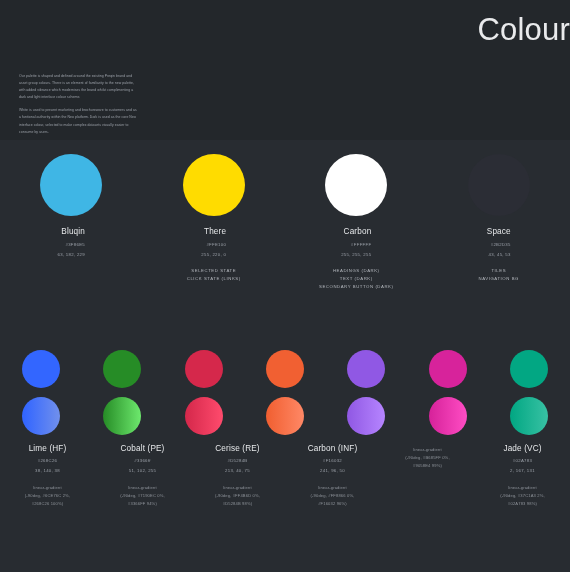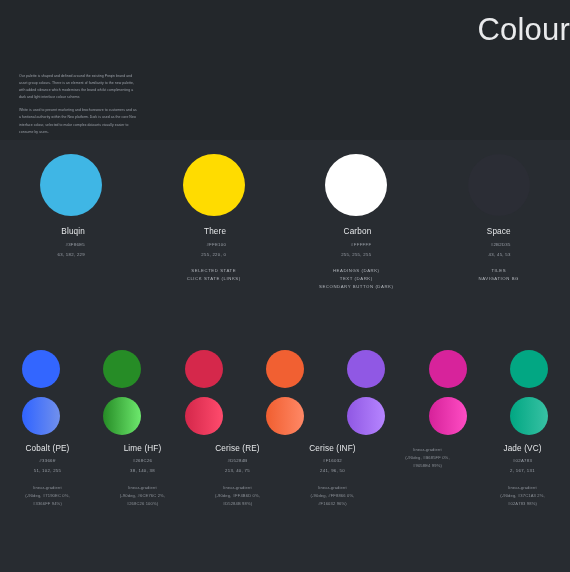--- a/index.html
+++ b/index.html
@@ -218,57 +218,57 @@
       <div class="swatch">
         <div class="disc disc-ext" style="background: linear-gradient(-90deg, rgb(255, 77, 196) 0%, rgb(215, 35, 155) 97%);"></div>
       </div>
       <div class="swatch">
         <div class="disc disc-ext" style="background: linear-gradient(-90deg, rgb(55, 193, 163) 2%, rgb(2, 167, 131) 98%);"></div>
       </div>
     </div>
   <div class="row" id="ext-label-row">
       <div class="swatch">
         <div class="ext-meta">
+          <div class="sw-name">Lime (HF)</div>
+          <div class="sw-hex">#268C26</div>
+          <div class="sw-rgb">38, 140, 38</div>
+        </div>
+        <div class="sw-grad ext-grad-wrap">
+          <div>linear-gradient</div>
+          <div>(-90deg, #6CE76C 2%,</div>
+          <div>#268C26 100%)</div>
+        </div>
+      </div>
+      <div class="swatch">
+        <div class="ext-meta">
           <div class="sw-name">Cobalt (PE)</div>
           <div class="sw-hex">#3366ff</div>
           <div class="sw-rgb">51, 102, 255</div>
         </div>
         <div class="sw-grad ext-grad-wrap">
           <div>linear-gradient</div>
           <div>(-90deg, #7190EC 0%,</div>
           <div>#3366FF 94%)</div>
         </div>
       </div>
       <div class="swatch">
         <div class="ext-meta">
-          <div class="sw-name">Lime (HF)</div>
-          <div class="sw-hex">#268C26</div>
-          <div class="sw-rgb">38, 140, 38</div>
-        </div>
-        <div class="sw-grad ext-grad-wrap">
-          <div>linear-gradient</div>
-          <div>(-90deg, #6CE76C 2%,</div>
-          <div>#268C26 100%)</div>
-        </div>
-      </div>
-      <div class="swatch">
-        <div class="ext-meta">
           <div class="sw-name">Cerise (RE)</div>
           <div class="sw-hex">#D5284B</div>
           <div class="sw-rgb">213, 40, 75</div>
         </div>
         <div class="sw-grad ext-grad-wrap">
           <div>linear-gradient</div>
           <div>(-90deg, #FF4B6D 0%,</div>
           <div>#D5284B 98%)</div>
         </div>
       </div>
       <div class="swatch">
         <div class="ext-meta">
-          <div class="sw-name">Cerise (INF)</div>
+          <div class="sw-name">Carbon (INF)</div>
           <div class="sw-hex">#F16032</div>
           <div class="sw-rgb">241, 96, 50</div>
         </div>
         <div class="sw-grad ext-grad-wrap">
           <div>linear-gradient</div>
           <div>(-90deg, #FF8866 0%,</div>
           <div>#F16032 96%)</div>
         </div>
       </div>
       <div class="swatch">

